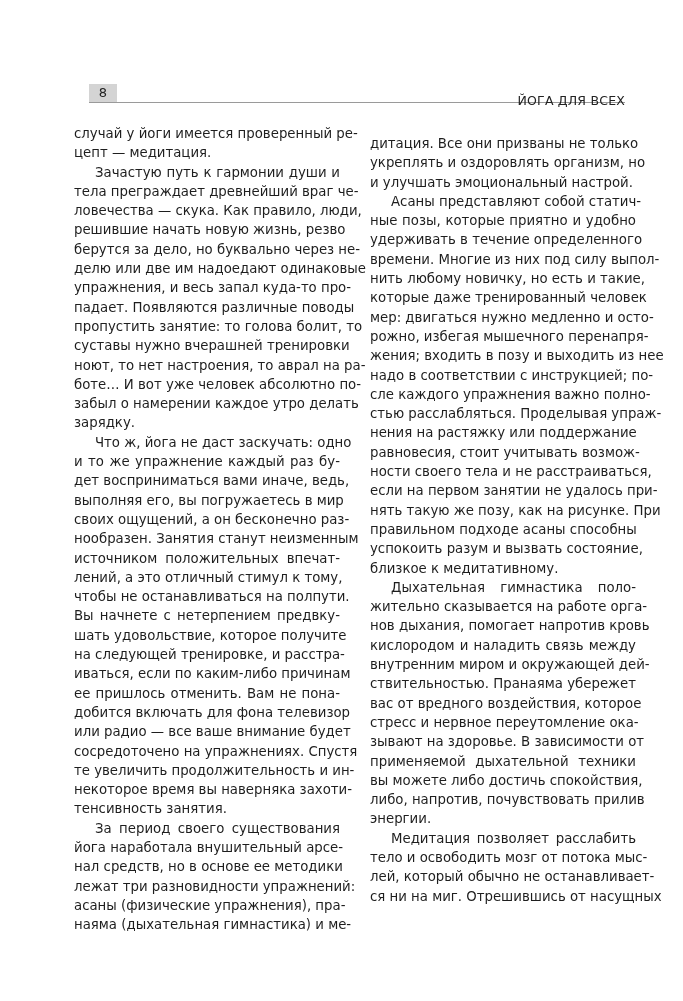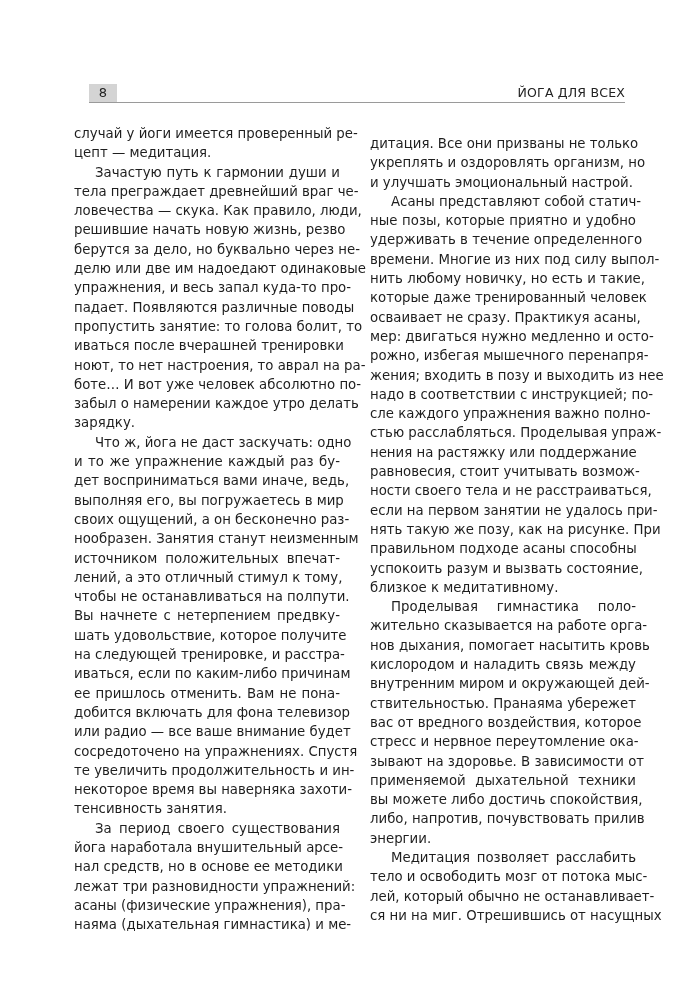--- a/index.html
+++ b/index.html
@@ -9,21 +9,21 @@
   }
   .header {
     position: absolute; left: 89px; top: 84px; width: 536px; height: 18px;
     border-bottom: 1px solid #9a9a9a;
   }
   .page-num {
     position: absolute; left: 0; top: 0; width: 28px; height: 18px;
     background: #d4d4d4; font-size: 13px; line-height: 18px; text-align: center; color: #222;
   }
   .running-title {
-    position: absolute; right: 0; top: 0; font-size: 12.5px; line-height: 18px; color: #222;
+    position: absolute; right: 0; top: 8px; font-size: 12.5px; line-height: 18px; color: #222;
     letter-spacing: 0.2px;
   }
   .col {
     position: absolute; top: 124px; width: 266px;
     font-size: 13.3px; line-height: 19.3px; text-align: justify;
   }
   .col.left { left: 74px; }
   .col.right { left: 370px; margin-top: 10px; }
   .col b { font-weight: normal; }
   .line { display: block; text-align: justify; text-align-last: justify; white-space: nowrap; }
@@ -43,21 +43,21 @@
     <span class="line last"><span>цепт — медитация.</span></span>
     <span class="line ind"><span>Зачастую путь к гармонии души и</span></span>
     <span class="line"><span>тела преграждает древнейший враг че-</span></span>
     <span class="line"><span>ловечества — скука. Как правило, люди,</span></span>
     <span class="line"><span>решившие начать новую жизнь, резво</span></span>
     <span class="line"><span>берутся за дело, но буквально через не-</span></span>
     <span class="line"><span>делю или две им надоедают одинаковые</span></span>
     <span class="line"><span>упражнения, и весь запал куда-то про-</span></span>
     <span class="line"><span>падает. Появляются различные поводы</span></span>
     <span class="line"><span>пропустить занятие: то голова болит, то</span></span>
-    <span class="line"><span>иваться после вчерашней тренировки</span></span>
+    <span class="line"><span>суставы нужно вчерашней тренировки</span></span>
     <span class="line"><span>ноют, то нет настроения, то аврал на ра-</span></span>
     <span class="line"><span>боте… И вот уже человек абсолютно по-</span></span>
     <span class="line"><span>забыл о намерении каждое утро делать</span></span>
     <span class="line last"><span>зарядку.</span></span>
     <span class="line ind"><span>Что ж, йога не даст заскучать: одно</span></span>
     <span class="line"><span>и то же упражнение каждый раз бу-</span></span>
     <span class="line"><span>дет восприниматься вами иначе, ведь,</span></span>
     <span class="line"><span>выполняя его, вы погружаетесь в мир</span></span>
     <span class="line"><span>своих ощущений, а он бесконечно раз-</span></span>
     <span class="line"><span>нообразен. Занятия станут неизменным</span></span>
@@ -85,38 +85,37 @@
 <div class="col right" id="right-col">
     <span class="line"><span>дитация. Все они призваны не только</span></span>
     <span class="line"><span>укреплять и оздоровлять организм, но</span></span>
     <span class="line last"><span>и улучшать эмоциональный настрой.</span></span>
     <span class="line ind"><b>Асаны</b><span> представляют собой статич-</span></span>
     <span class="line"><span>ные позы, которые приятно и удобно</span></span>
     <span class="line"><span>удерживать в течение определенного</span></span>
     <span class="line"><span>времени. Многие из них под силу выпол-</span></span>
     <span class="line"><span>нить любому новичку, но есть и такие,</span></span>
     <span class="line"><span>которые даже тренированный человек</span></span>
-    <span class="line"><span>осваивает не сразу. Практикуя асаны,</span></span>
     <span class="line"><span>мер: двигаться нужно медленно и осто-</span></span>
     <span class="line"><span>рожно, избегая мышечного перенапря-</span></span>
     <span class="line"><span>жения; входить в позу и выходить из нее</span></span>
     <span class="line"><span>надо в соответствии с инструкцией; по-</span></span>
     <span class="line"><span>сле каждого упражнения важно полно-</span></span>
     <span class="line"><span>стью расслабляться. Проделывая упраж-</span></span>
     <span class="line"><span>нения на растяжку или поддержание</span></span>
     <span class="line"><span>равновесия, стоит учитывать возмож-</span></span>
     <span class="line"><span>ности своего тела и не расстраиваться,</span></span>
     <span class="line"><span>если на первом занятии не удалось при-</span></span>
     <span class="line"><span>нять такую же позу, как на рисунке. При</span></span>
     <span class="line"><span>правильном подходе асаны способны</span></span>
     <span class="line"><span>успокоить разум и вызвать состояние,</span></span>
     <span class="line last"><span>близкое к медитативному.</span></span>
-    <span class="line ind"><b>Проделывая гимнастика</b><span> поло-</span></span>
+    <span class="line ind"><b>Дыхательная гимнастика</b><span> поло-</span></span>
     <span class="line"><span>жительно сказывается на работе орга-</span></span>
-    <span class="line"><span>нов дыхания, помогает насытить кровь</span></span>
+    <span class="line"><span>нов дыхания, помогает напротив кровь</span></span>
     <span class="line"><span>кислородом и наладить связь между</span></span>
     <span class="line"><span>внутренним миром и окружающей дей-</span></span>
     <span class="line"><span>ствительностью. Пранаяма убережет</span></span>
     <span class="line"><span>вас от вредного воздействия, которое</span></span>
     <span class="line"><span>стресс и нервное переутомление ока-</span></span>
     <span class="line"><span>зывают на здоровье. В зависимости от</span></span>
     <span class="line"><span>применяемой дыхательной техники</span></span>
     <span class="line"><span>вы можете либо достичь спокойствия,</span></span>
     <span class="line"><span>либо, напротив, почувствовать прилив</span></span>
     <span class="line last"><span>энергии.</span></span>

